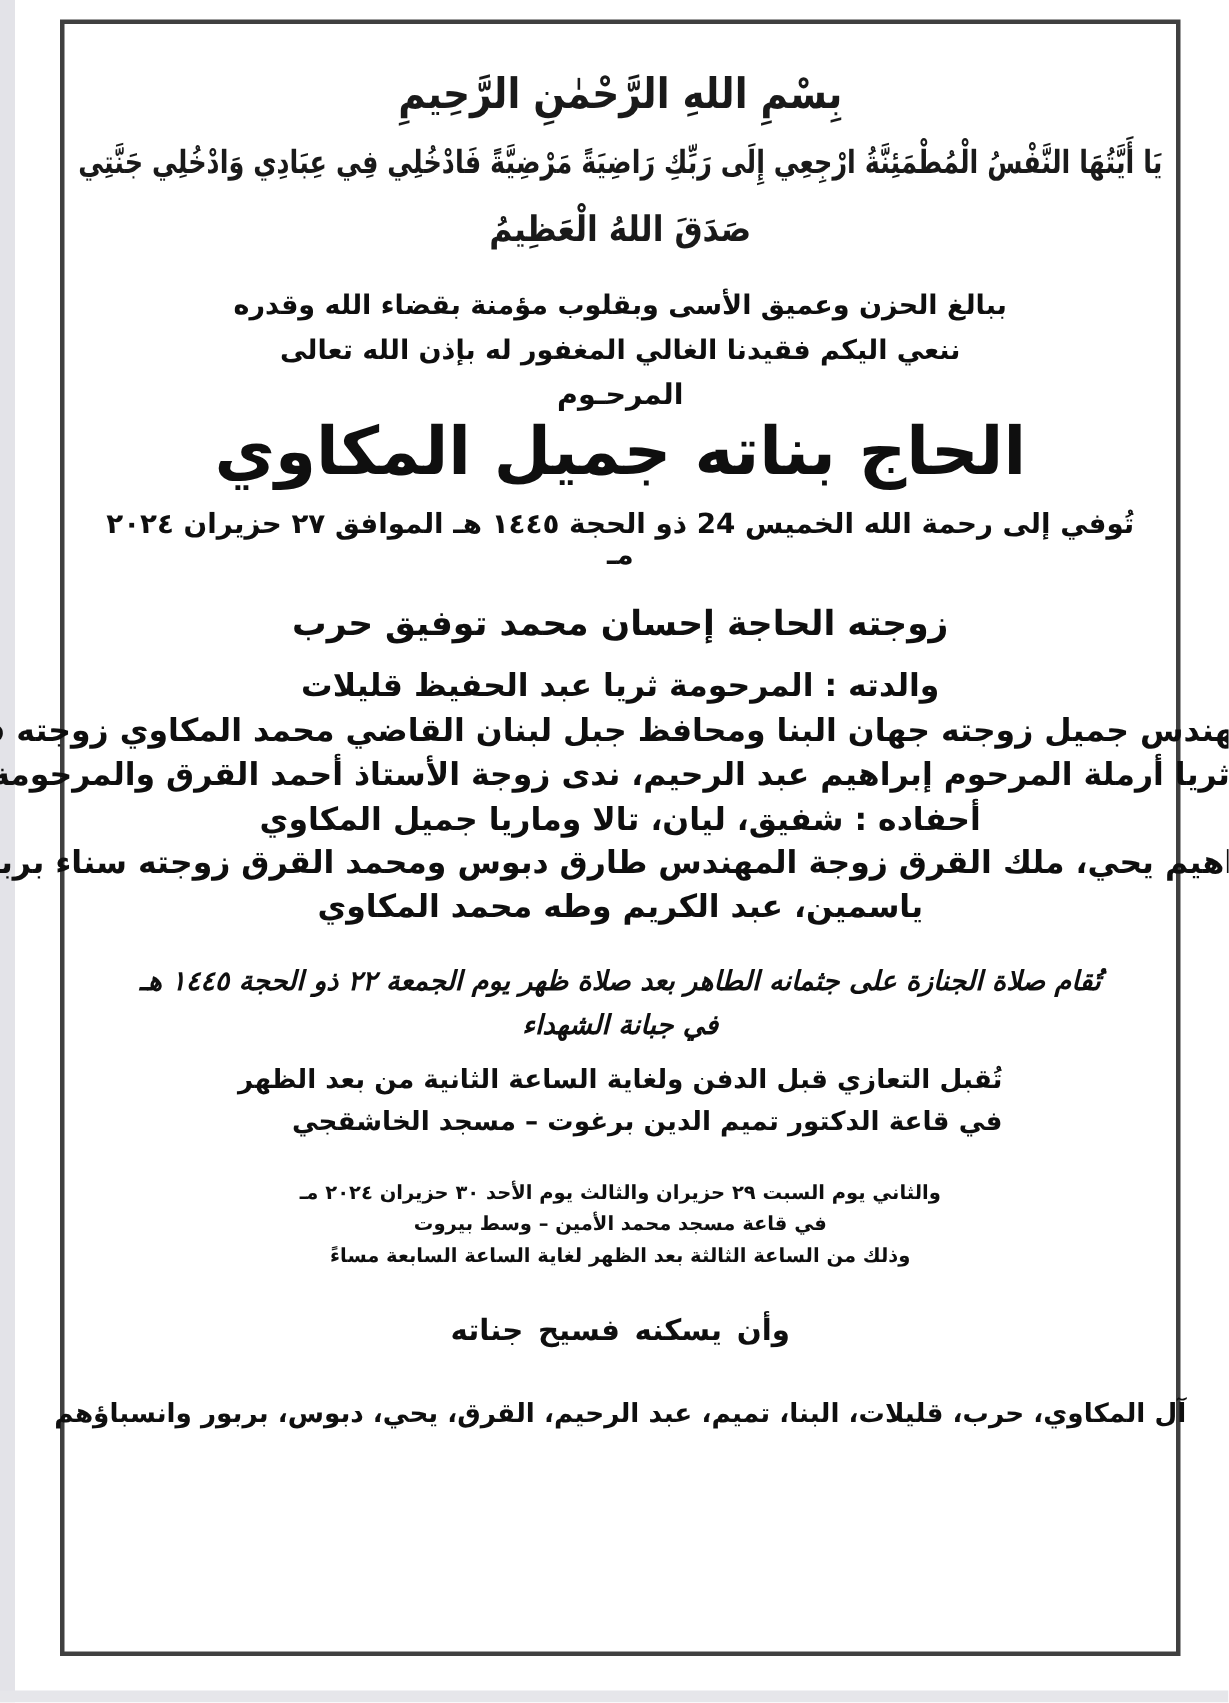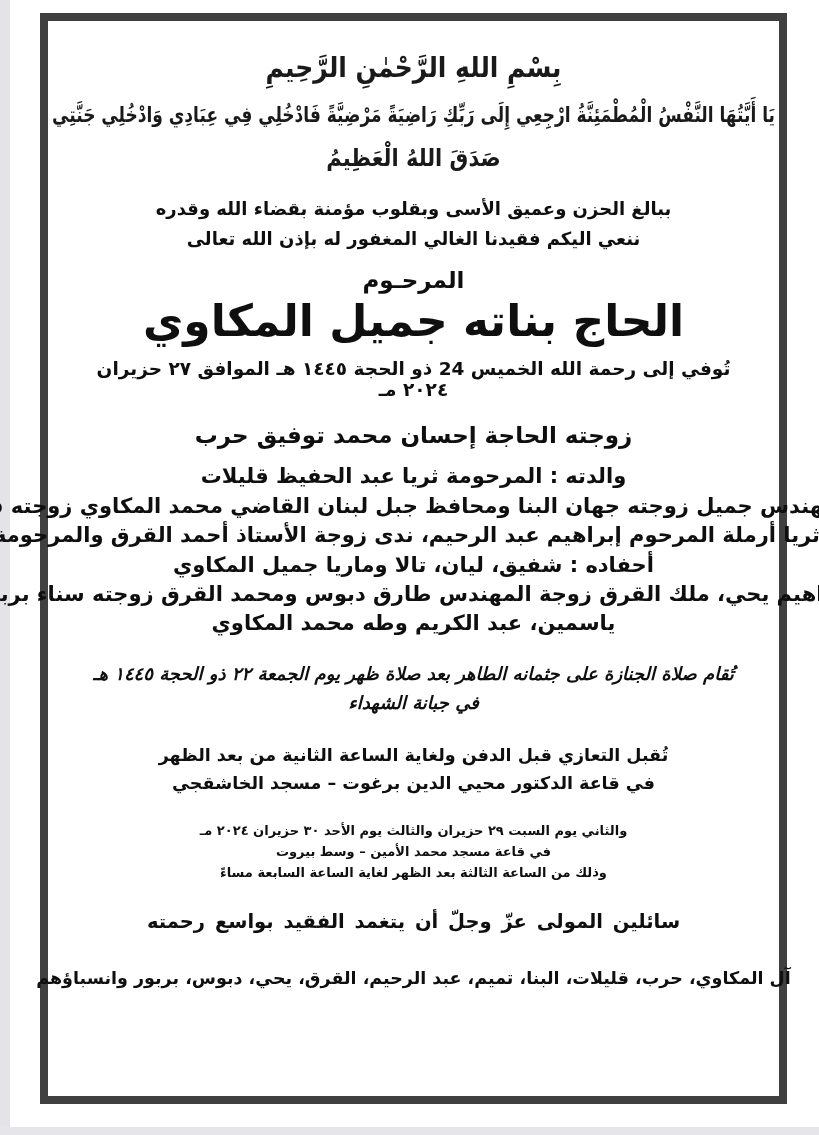--- a/index.html
+++ b/index.html
@@ -15,21 +15,21 @@
     background: #e3e3e8;
   }
   .scan-edge-bottom {
     position: absolute; left: 0; bottom: 0; width: 819px; height: 8px;
     background: #e6e6ea;
   }
   .frame {
     position: absolute;
     left: 40px; top: 13px;
     width: 747px; height: 1091px;
-    border: 8px solid #404040;
+    border: 3px solid #404040;
     background: #ffffff;
   }
   .content {
     direction: rtl;
     width: 100%; height: 100%;
     padding: 18px 24px 0 24px;
     text-align: center;
     color: #0f0f0f;
     display: flex;
     flex-direction: column;
@@ -41,31 +41,31 @@
   }
   .bismillah { font-size: 25px; margin-top: 14px; transform: scaleY(1.12); }
   .verse {
     font-size: 17px; margin-top: 22px; white-space: nowrap;
     letter-spacing: -0.4px; transform: scaleY(1.25);
   }
   .sadaqa { font-size: 21px; margin-top: 22px; transform: scaleY(1.12); }
 
   .ann-line { font-size: 18px; font-weight: bold; line-height: 1.65; }
   .ann-block { margin-top: 24px; }
-  .marhoum { font-size: 23px; font-weight: bold; margin-top: 14px; }
+  .marhoum { font-size: 19px; font-weight: bold; margin-top: 4px; }
   .deceased-name { font-size: 44px; font-weight: bold; line-height: 1.25; letter-spacing: -1px; }
   .death-date { font-size: 18.5px; font-weight: bold; margin-top: 10px; }
 
   .wife { font-size: 23px; font-weight: bold; margin-top: 22px; }
 
   .family { margin-top: 14px; font-size: 21px; font-weight: bold; line-height: 1.4; }
   .family div { white-space: nowrap; }
 
   .funeral { margin-top: 20px; font-size: 18px; font-weight: bold; line-height: 1.62; font-style: italic; }
-  .cond1 { margin-top: 24px; font-size: 17.5px; font-weight: bold; line-height: 1.6; }
+  .cond1 { margin-top: 8px; font-size: 17.5px; font-weight: bold; line-height: 1.6; text-align: right; }
   .cond23 { margin-top: 24px; font-size: 13px; font-weight: bold; line-height: 1.6; }
   .prayer { margin-top: 22px; font-size: 19.5px; font-weight: bold; line-height: 1.7; word-spacing: 3px; }
   .mourners { margin-top: 24px; font-size: 18px; font-weight: bold; line-height: 1.75; }
   .mourners .families { white-space: nowrap; font-size: 17.5px; }
 </style>
 </head>
 <body>
 
 <div class="scan-edge-left"></div>
 <div class="scan-edge-bottom"></div>
@@ -96,31 +96,31 @@
       <div>ياسمين، عبد الكريم وطه محمد المكاوي</div>
     </div>
 
     <div class="funeral">
       <div>تُقام صلاة الجنازة على جثمانه الطاهر بعد صلاة ظهر يوم الجمعة ٢٢ ذو الحجة ١٤٤٥ هـ</div>
       <div>في جبانة الشهداء</div>
     </div>
 
     <div class="cond1">
       <div>تُقبل التعازي قبل الدفن ولغاية الساعة الثانية من بعد الظهر</div>
-      <div>في قاعة الدكتور محيي الدين برغوت – مسجد الخاشقجي</div>
+      <div>في قاعة الدكتور تميم الدين برغوت – مسجد الخاشقجي</div>
     </div>
 
     <div class="cond23">
       <div>والثاني يوم السبت ٢٩ حزيران والثالث يوم الأحد ٣٠ حزيران ٢٠٢٤ مـ</div>
       <div>في قاعة مسجد محمد الأمين – وسط بيروت</div>
       <div>وذلك من الساعة الثالثة بعد الظهر لغاية الساعة السابعة مساءً</div>
     </div>
 
     <div class="prayer">
-      <div>سائلين المولى عزّ وجلّ أن يتغمد الفقيد بواسع رحمته</div>
+      <div>وأن يسكنه فسيح جناته</div>
     </div>
 
     <div class="mourners">
       <div class="families">آل المكاوي، حرب، قليلات، البنا، تميم، عبد الرحيم، القرق، يحي، دبوس، بربور وانسباؤهم</div>
     </div>
 
   </div>
 </div>
 
 </body></html>

